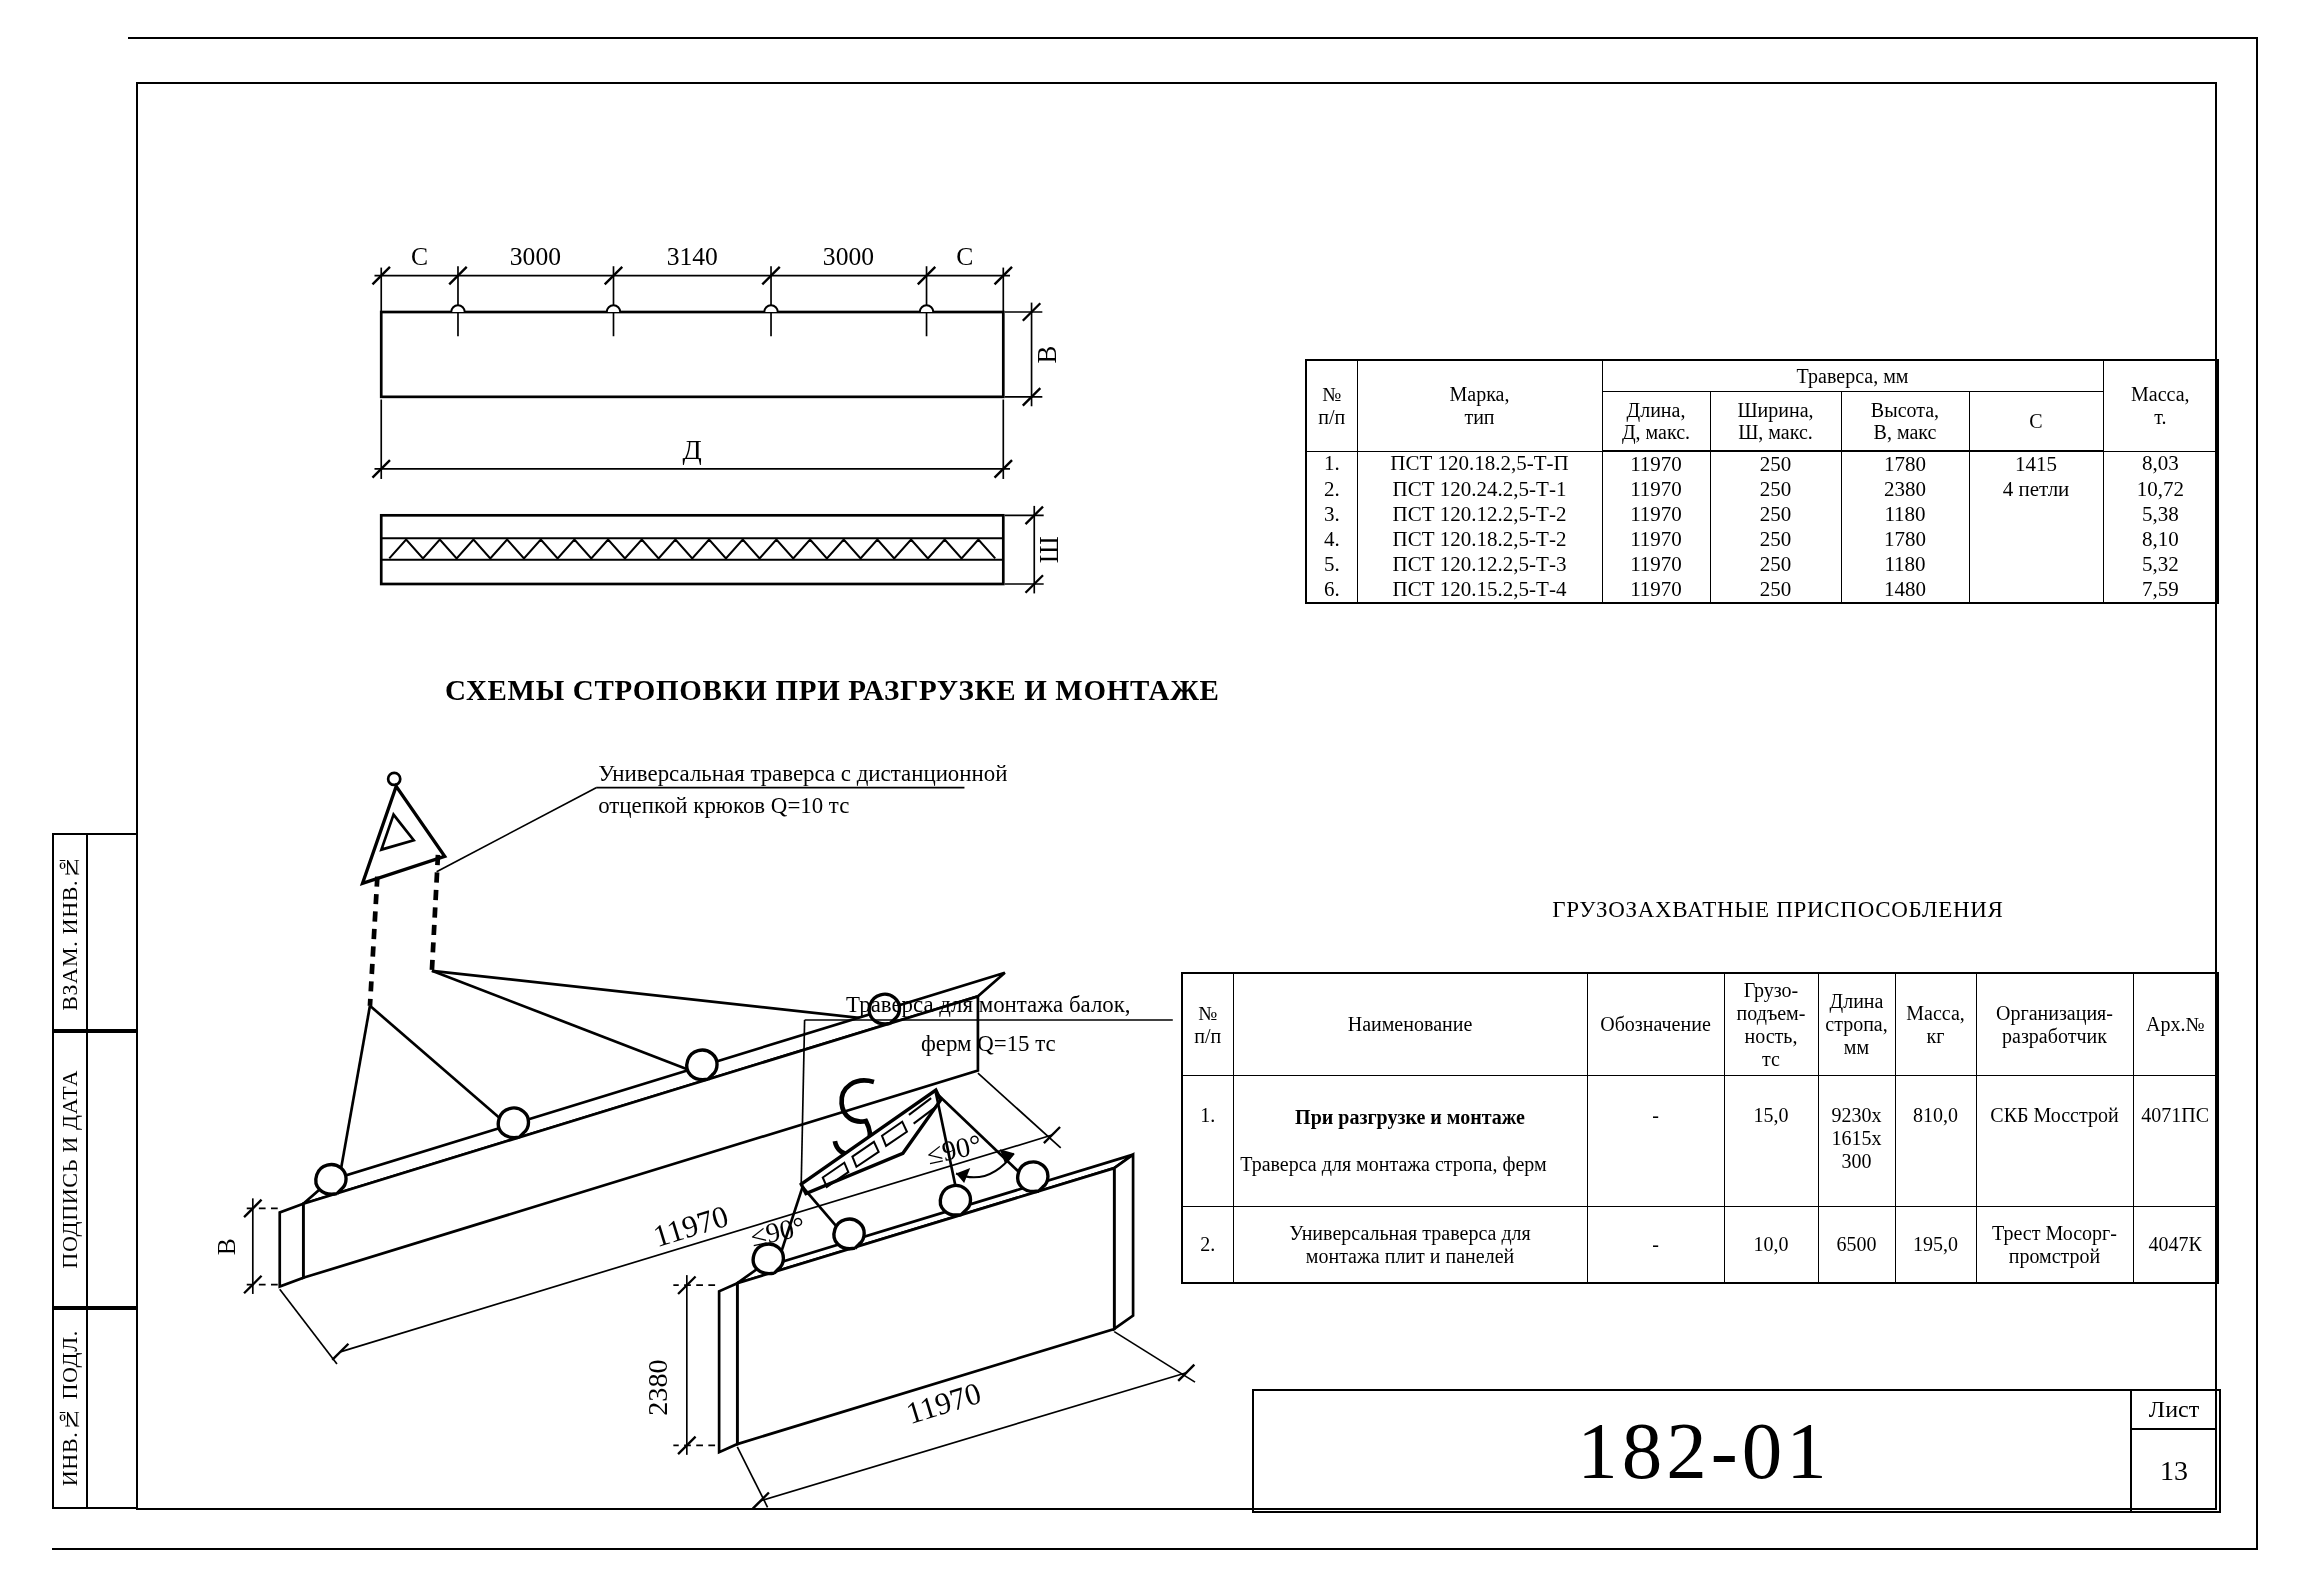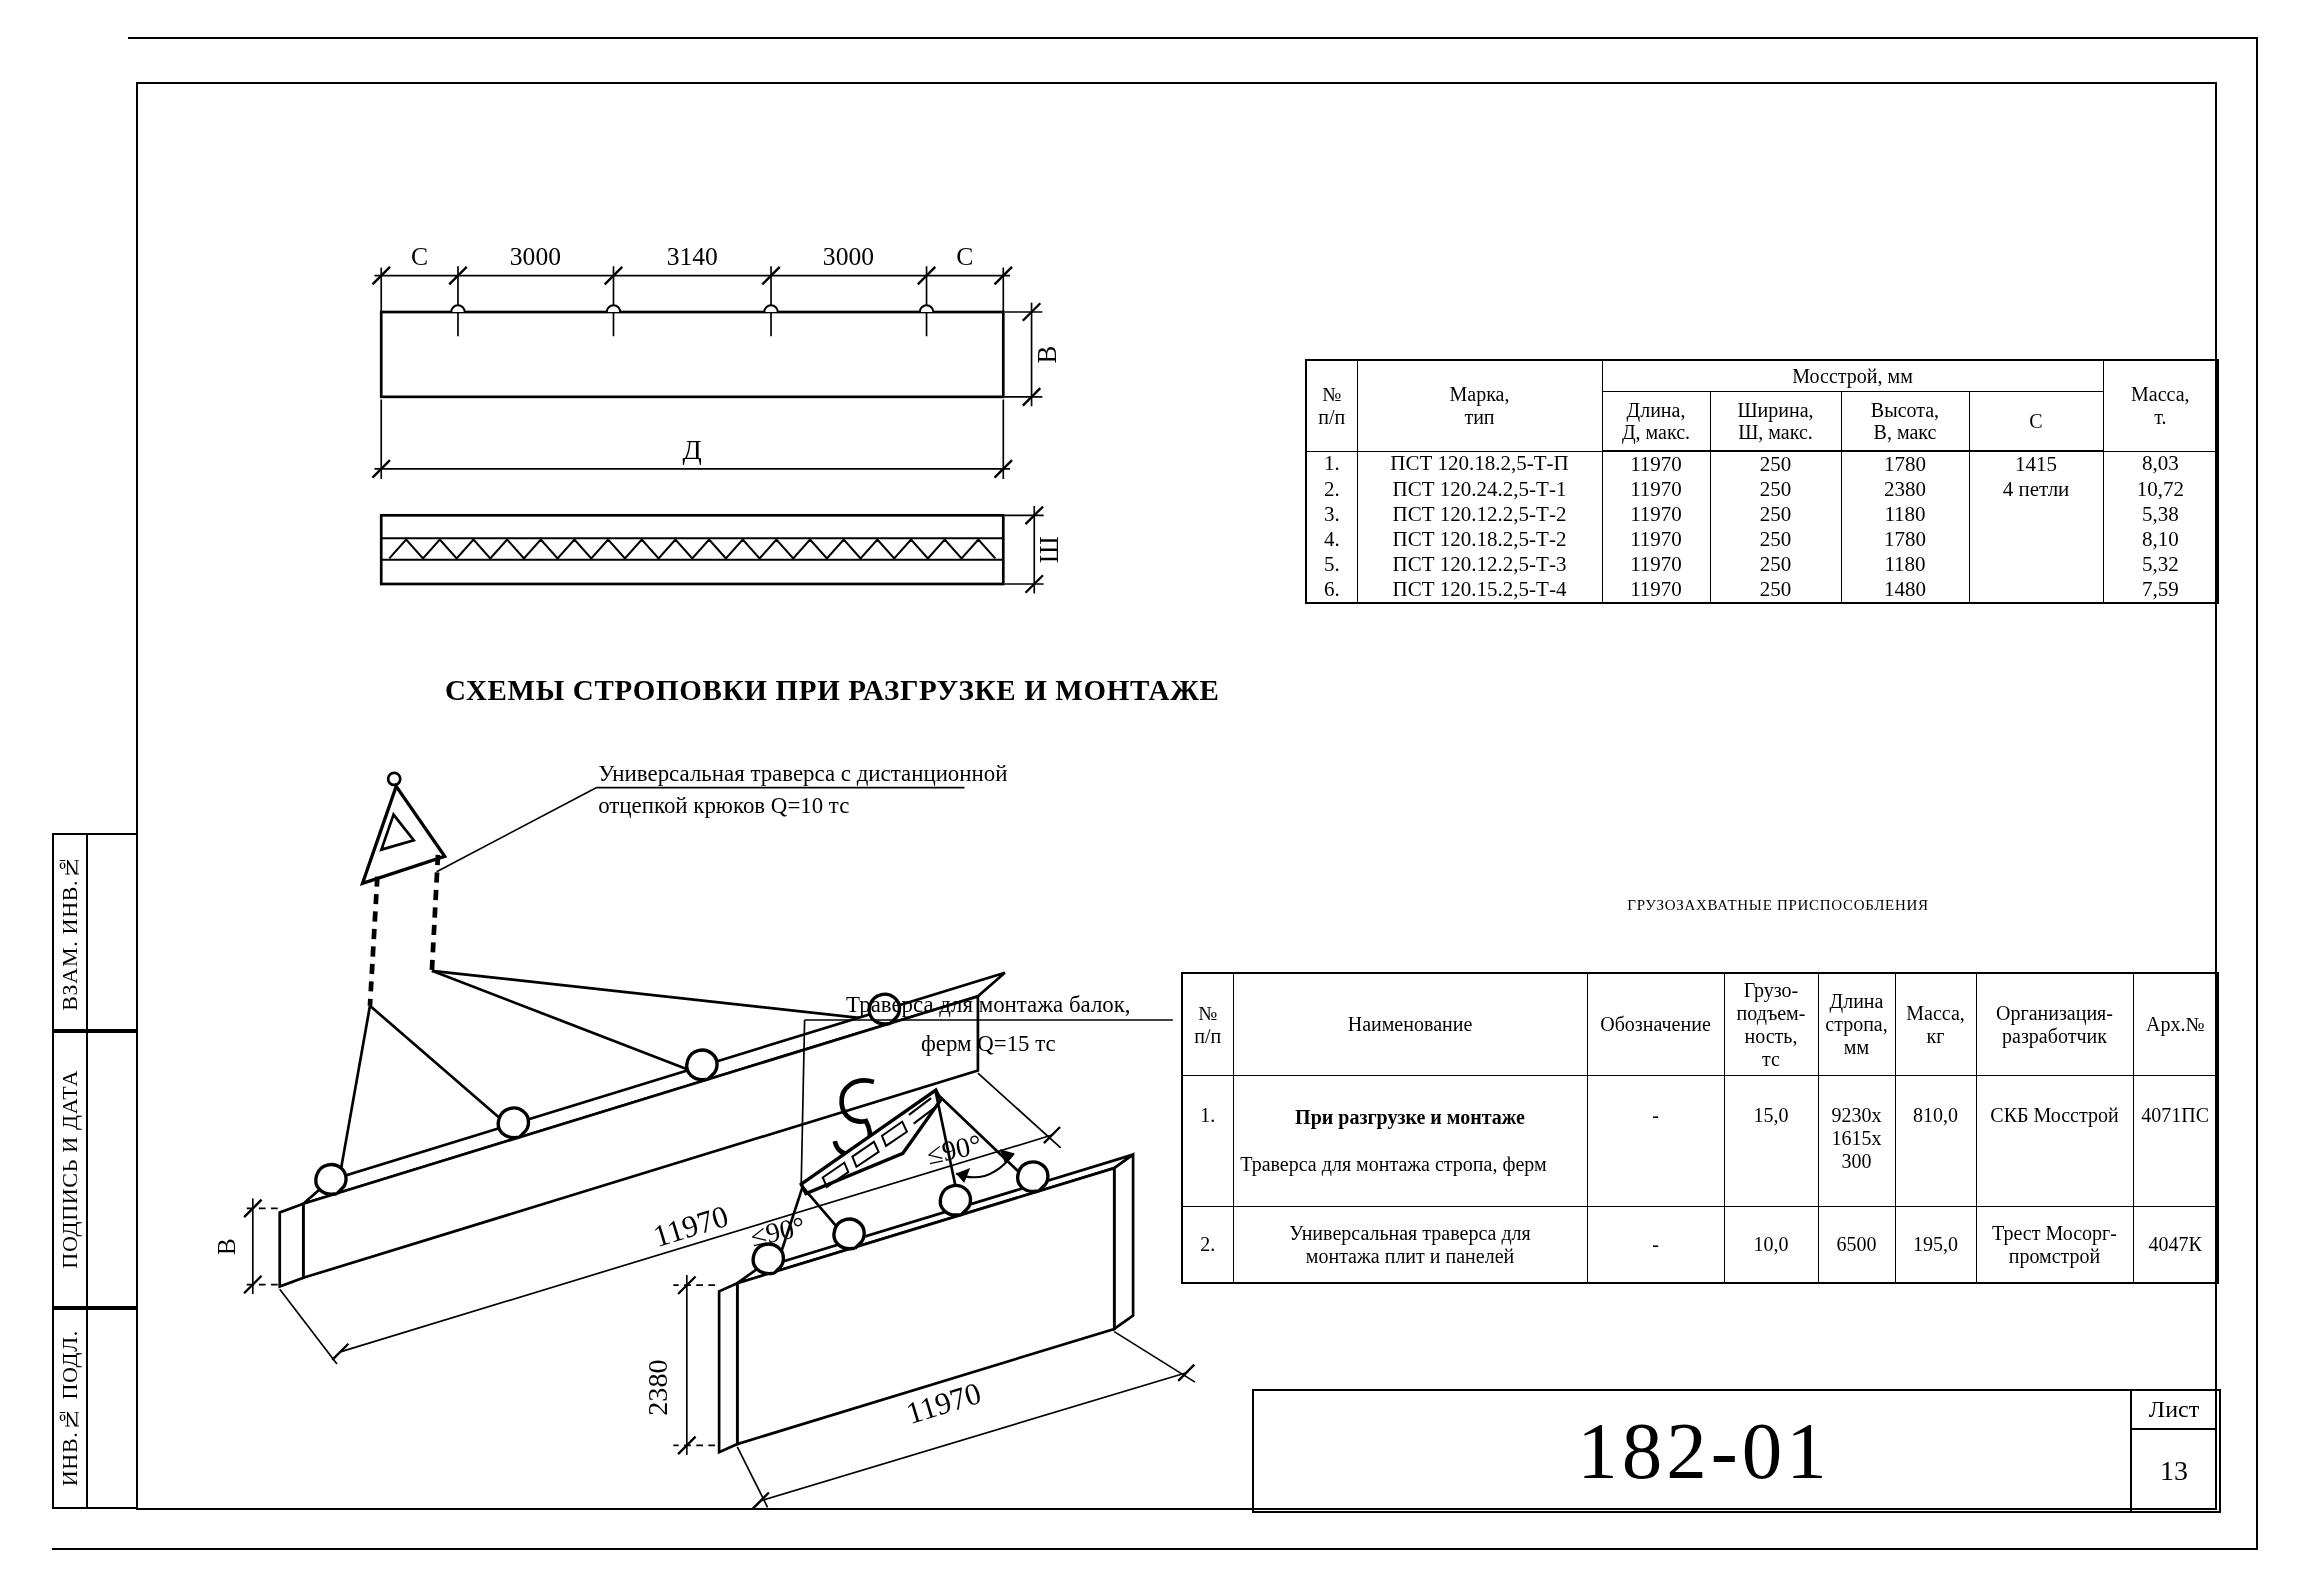--- a/index.html
+++ b/index.html
@@ -58,21 +58,21 @@
     <span class="vtext">ПОДПИСЬ И ДАТА</span>
   </div>
   <div class="abs vcell" style="left:52px;top:1308px;width:32px;height:197px;">
     <span class="vtext">ИНВ.№ ПОДЛ.</span>
   </div>
   <div class="abs vcell" style="left:86px;top:833px;width:48px;height:194px;"></div>
   <div class="abs vcell" style="left:86px;top:1031px;width:48px;height:273px;"></div>
   <div class="abs vcell" style="left:86px;top:1308px;width:48px;height:197px;"></div>
 
   <div class="abs sect-title" style="left:445px;top:674px;width:761px;font-size:29px;letter-spacing:0.7px;font-weight:bold;">СХЕМЫ СТРОПОВКИ ПРИ РАЗГРУЗКЕ И МОНТАЖЕ</div>
-  <div class="abs sect-title" style="left:1475px;top:897px;width:606px;font-size:15px;letter-spacing:0.7px;">ГРУЗОЗАХВАТНЫЕ ПРИСПОСОБЛЕНИЯ</div>
+  <div class="abs sect-title" style="left:1475px;top:897px;width:606px;font-size:23px;letter-spacing:0.7px;">ГРУЗОЗАХВАТНЫЕ ПРИСПОСОБЛЕНИЯ</div>
 
   <svg style="left:350px;top:242px;width:768px;height:377px;" viewBox="520 360 1140 560">
     <g stroke="#000" stroke-width="2.5" fill="none">
       <line x1="556" y1="410" x2="1500" y2="410"></line>
       <line x1="566" y1="398" x2="566" y2="464"></line>
       <line x1="1490" y1="398" x2="1490" y2="464"></line>
       <line x1="680" y1="396" x2="680" y2="500"></line>
       <line x1="911" y1="396" x2="911" y2="500"></line>
       <line x1="1145" y1="396" x2="1145" y2="500"></line>
       <line x1="1376" y1="396" x2="1376" y2="500"></line>
@@ -284,21 +284,21 @@
         <col style="width:128px">
         <col style="width:134px">
         <col style="width:115px">
     </colgroup>
     <thead>
       <tr class="hr1">
         <th rowspan="2">№
 п/п</th>
         <th rowspan="2">Марка,
 тип</th>
-        <th colspan="4">Мосстрой,  мм</th>
+        <th colspan="4">Траверса,  мм</th>
         <th rowspan="2">Масса,
 т.</th>
       </tr>
       <tr class="hr2">
         <th>Длина,
 Д, макс.</th>
         <th>Ширина,
 Ш, макс.</th>
         <th>Высота,
 В, макс</th>

